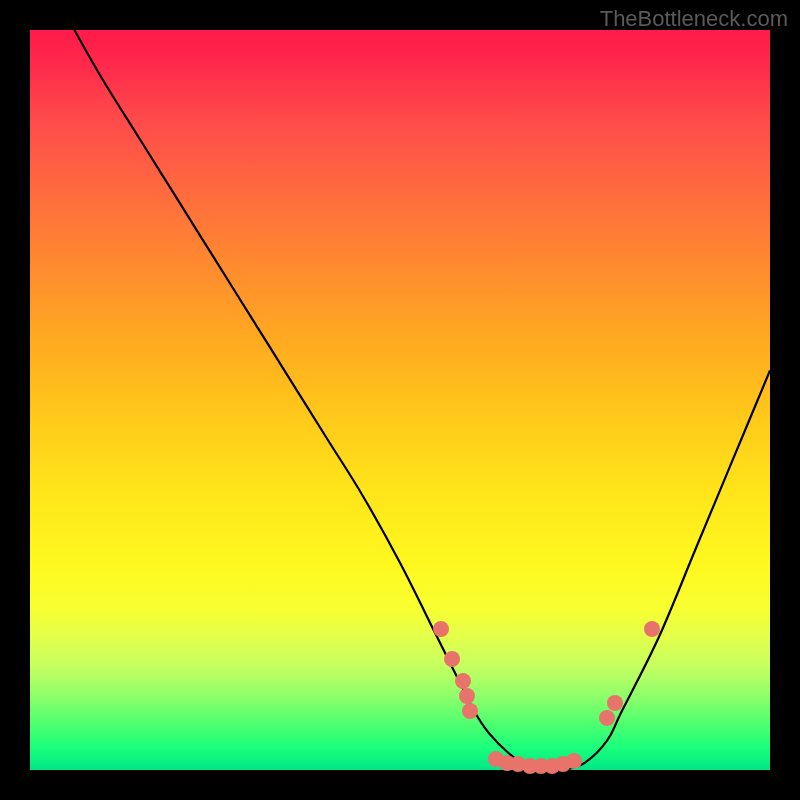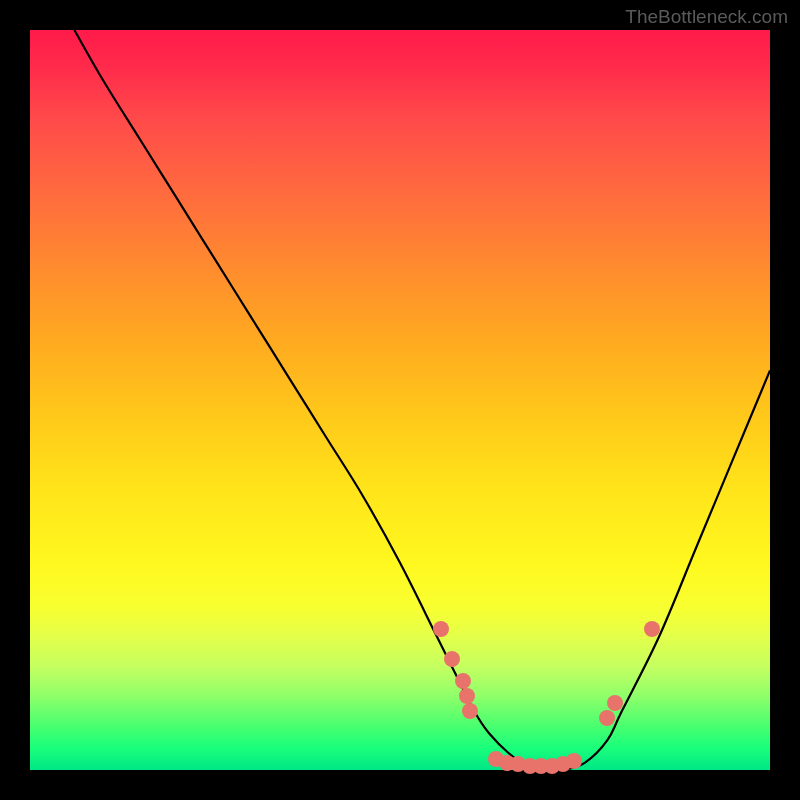--- a/index.html
+++ b/index.html
@@ -8,21 +8,21 @@
     height: 800px;
     background: #000;
     position: relative;
     font-family: Arial, sans-serif;
   }
   .watermark {
     position: absolute;
     top: 6px;
     right: 12px;
     color: #5a5a5a;
-    font-size: 19px;
+    font-size: 22px;
     font-weight: 500;
     z-index: 10;
   }
   .plot-area {
     position: absolute;
     left: 30px;
     top: 30px;
     width: 740px;
     height: 740px;
     background: linear-gradient(to bottom,

